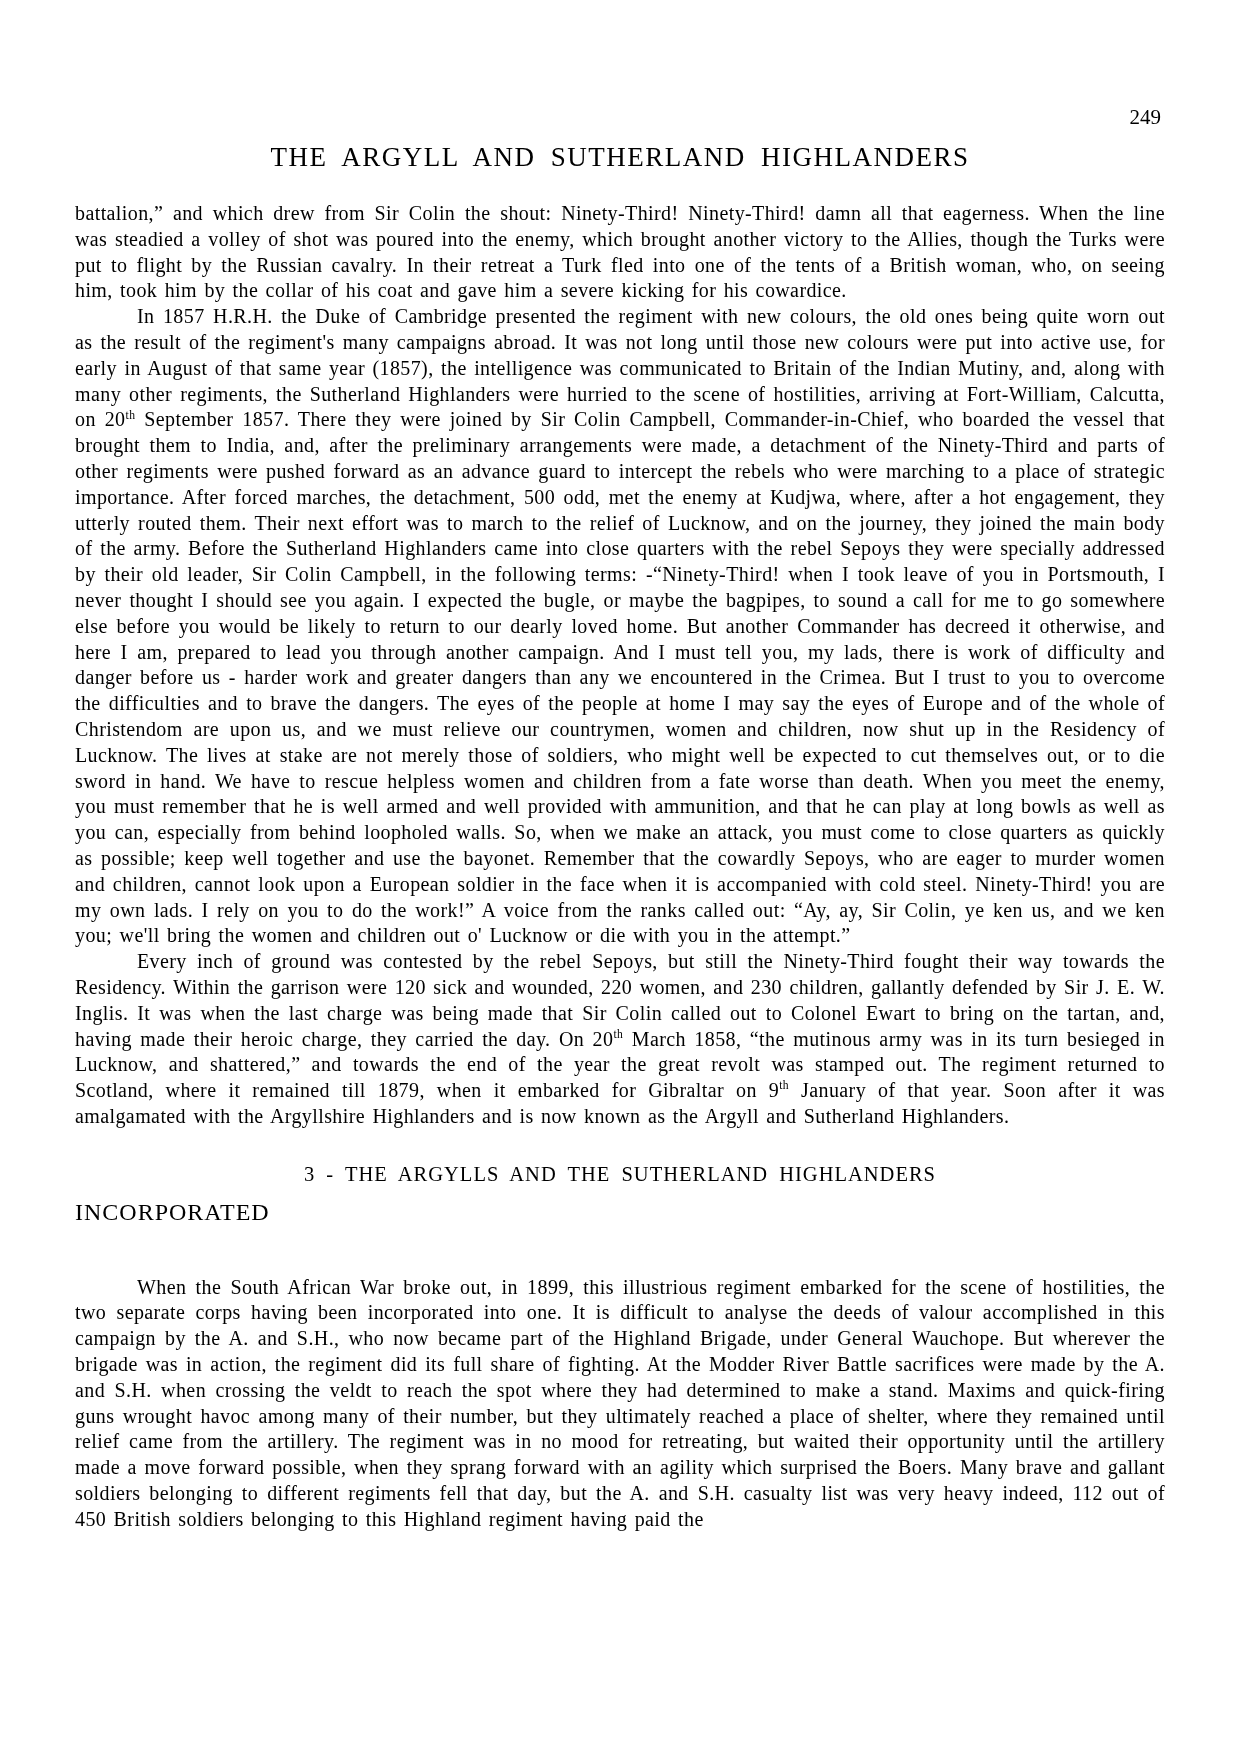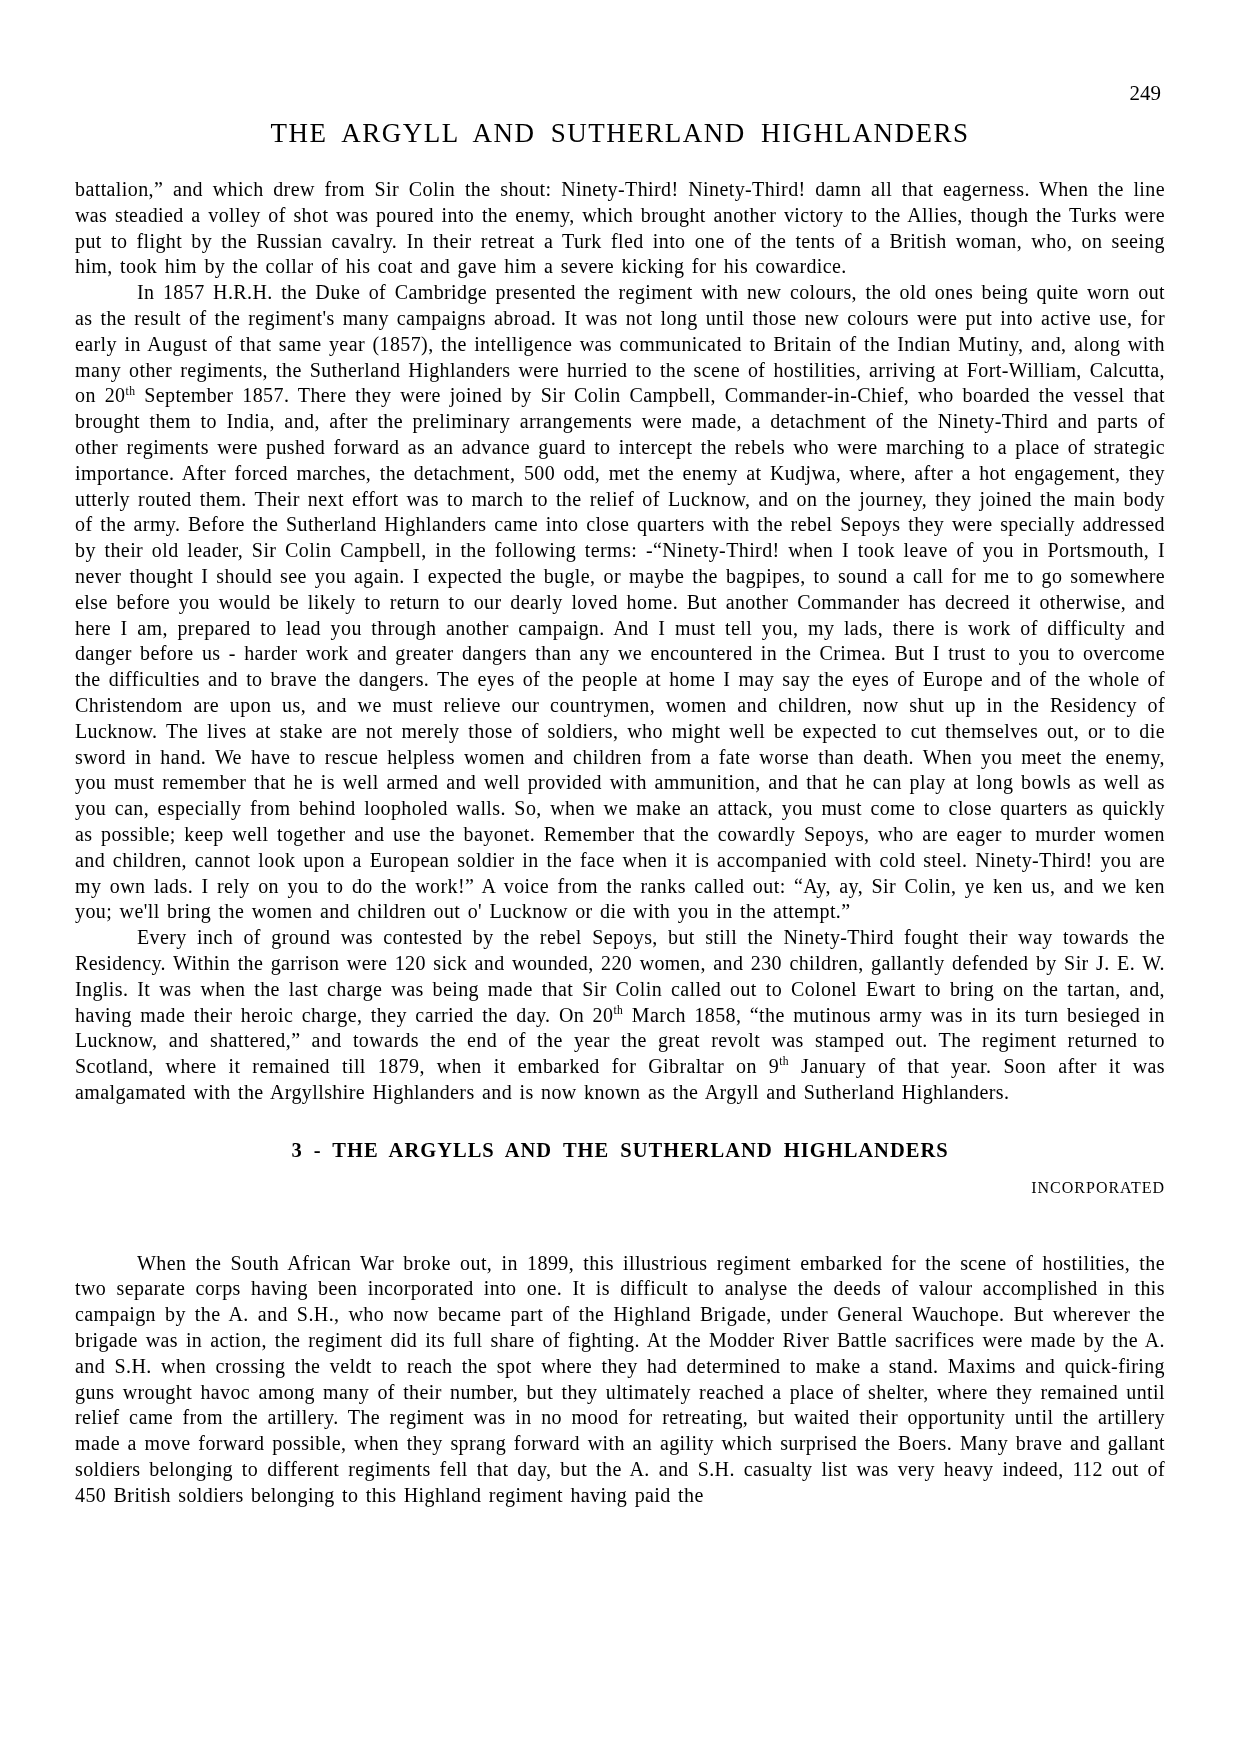--- a/index.html
+++ b/index.html
@@ -4,21 +4,21 @@
 <style>
   html, body { margin: 0; padding: 0; background: #ffffff; }
   .page {
     position: relative;
     width: 1240px;
     height: 1754px;
     box-sizing: border-box;
     background: #ffffff;
     color: #000000;
     font-family: "Liberation Serif", "DejaVu Serif", serif;
-    padding: 81px 75px 0 75px;
+    padding: 105px 75px 0 75px;
     overflow: hidden;
   }
   .page-number {
     text-align: right;
     font-size: 21px;
     line-height: 24px;
     padding-right: 4px;
   }
   .doc-title {
     text-align: center;
@@ -41,29 +41,29 @@
   .para.indent { text-indent: 62px; }
   .body-text sup {
     font-size: 0.58em;
     line-height: 0;
     vertical-align: super;
     margin-top: 32px;
   }
   .section-heading {
     text-align: center;
     font-size: 20.5px;
-    font-weight: bold;
+    font-weight: normal;
     letter-spacing: 1px;
     word-spacing: 5px;
     line-height: 26px;
     margin: 31px 0 0 0;
   }
   .section-subheading {
-    text-align: right;
-    font-size: 16px;
+    text-align: left;
+    font-size: 24px;
     font-weight: normal;
     letter-spacing: 1px;
     word-spacing: 3px;
     line-height: 26px;
     margin: 12px 0 50px 0;
   }
 </style>
 </head>
 <body>
 

